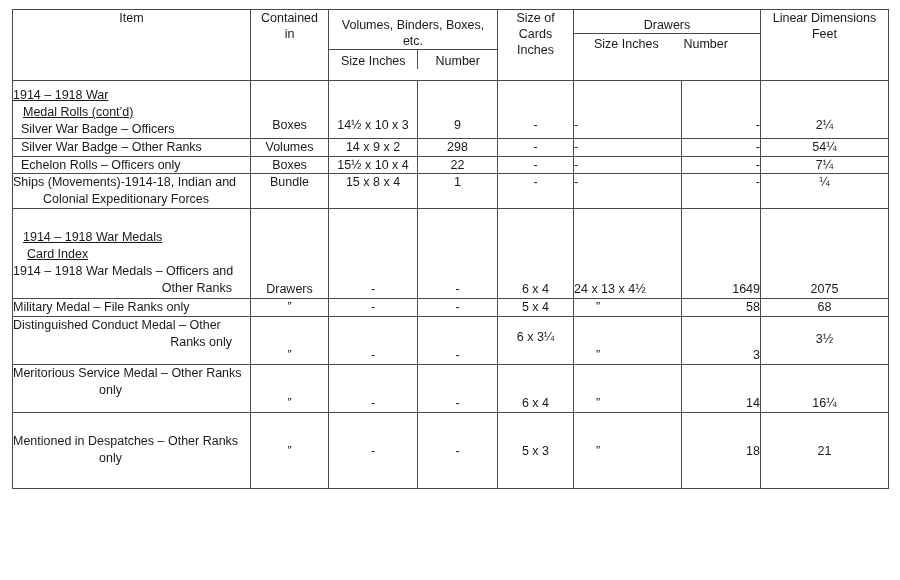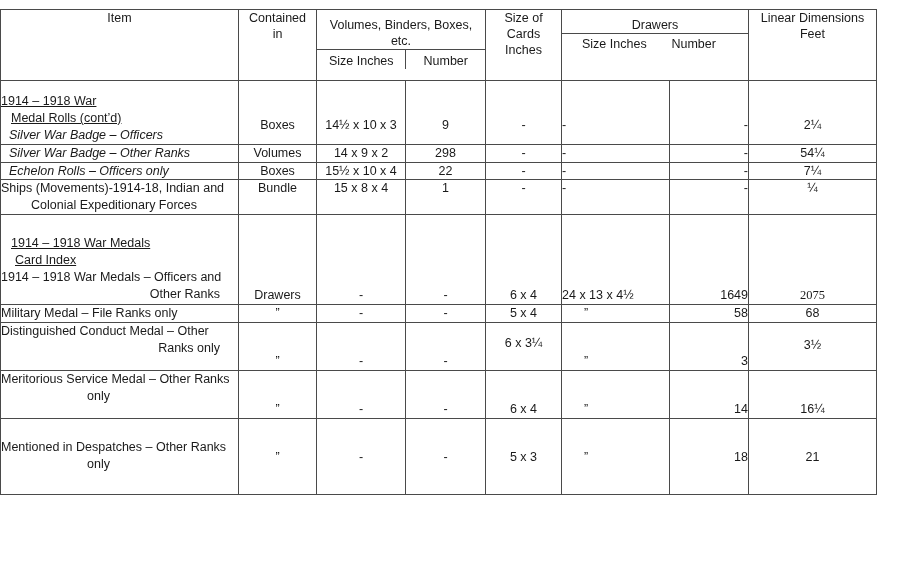--- a/index.html
+++ b/index.html
@@ -17,21 +17,21 @@
 
   .sheet {
     position: relative;
     width: 900px;
     height: 580px;
     box-sizing: border-box;
   }
 
   table.ledger {
     position: absolute;
-    left: 0;
+    left: 12px;
     top: 9px;
     width: 876px;
     border-collapse: collapse;
     table-layout: fixed;
     font-size: 12.5px;
   }
 
   table.ledger td,
   table.ledger th {
     border: 1px solid #4a4a4a;
@@ -128,21 +128,21 @@
     padding: 0 6px 0 5px;
     text-align: left;
   }
   .item-cell .hdg {
     text-decoration: underline;
     display: block;
   }
   .item-cell .hdg.indent1 { padding-left: 10px; }
   .item-cell .hdg.indent2 { padding-left: 14px; }
   .item-cell .ln        { display: block; }
-  .item-cell .ln.ind    { padding-left: 8px; font-style: italic; }
+  .item-cell .ln.ind    { padding-left: 8px; }
   .item-cell .ln.ind2   { padding-left: 30px; }
   .item-cell .ln.right  { text-align: right; padding-right: 18px; }
   .item-cell .ln.rightb { text-align: center; padding-right: 42px; }
 
   .ditto {
     font-size: 12px;
     letter-spacing: 0;
   }
 
   .drw-size-val {
@@ -218,21 +218,21 @@
         <th class="hd">
           <span class="line">Linear Dimensions</span>
           <span class="line">Feet</span>
         </th>
       </tr>
     </thead>
 
     <tbody>
 
       <tr>
-        <td class="cell item-cell" style="padding-top:12px;">
+        <td class="cell item-cell" style="padding-top:6px;">
           <span class="hdg">1914 – 1918 War</span>
           <span class="hdg indent1">Medal Rolls (cont’d)</span>
           <span class="ln ind">Silver War Badge – Officers</span>
         </td>
         <td class="cell c-center" style="padding-top:36px;">Boxes</td>
         <td class="cell c-center" style="padding-top:36px;">14½ x 10 x 3</td>
         <td class="cell c-center" style="padding-top:36px;">9</td>
         <td class="cell c-center" style="padding-top:36px;">-</td>
         <td class="cell drw-size-val" style="padding-top:36px;">-</td>
         <td class="cell drw-num-val" style="padding-top:36px;">-</td>
@@ -286,21 +286,21 @@
           <span class="hdg indent2">Card Index</span>
           <span class="ln">1914 – 1918 War Medals – Officers and</span>
           <span class="ln right">Other Ranks</span>
         </td>
         <td class="cell c-center" style="padding-top:72px;">Drawers</td>
         <td class="cell c-center" style="padding-top:72px;">-</td>
         <td class="cell c-center" style="padding-top:72px;">-</td>
         <td class="cell c-center" style="padding-top:72px;">6 x 4</td>
         <td class="cell drw-size-val" style="padding-top:72px;margin-left:12px;">24 x 13 x 4½</td>
         <td class="cell drw-num-val" style="padding-top:72px;">1649</td>
-        <td class="cell c-center" style="padding-top:72px;font-family:Liberation Serif, serif;">2075</td>
+        <td class="cell c-center" style="padding-top:72px;">2075</td>
       </tr>
 
       <tr>
         <td class="cell item-cell pad-top-b">
           <span class="ln">Military Medal – File Ranks only</span>
         </td>
         <td class="cell c-center pad-top-b ditto">”</td>
         <td class="cell c-center pad-top-b">-</td>
         <td class="cell c-center pad-top-b">-</td>
         <td class="cell c-center pad-top-b">5 x 4</td>

